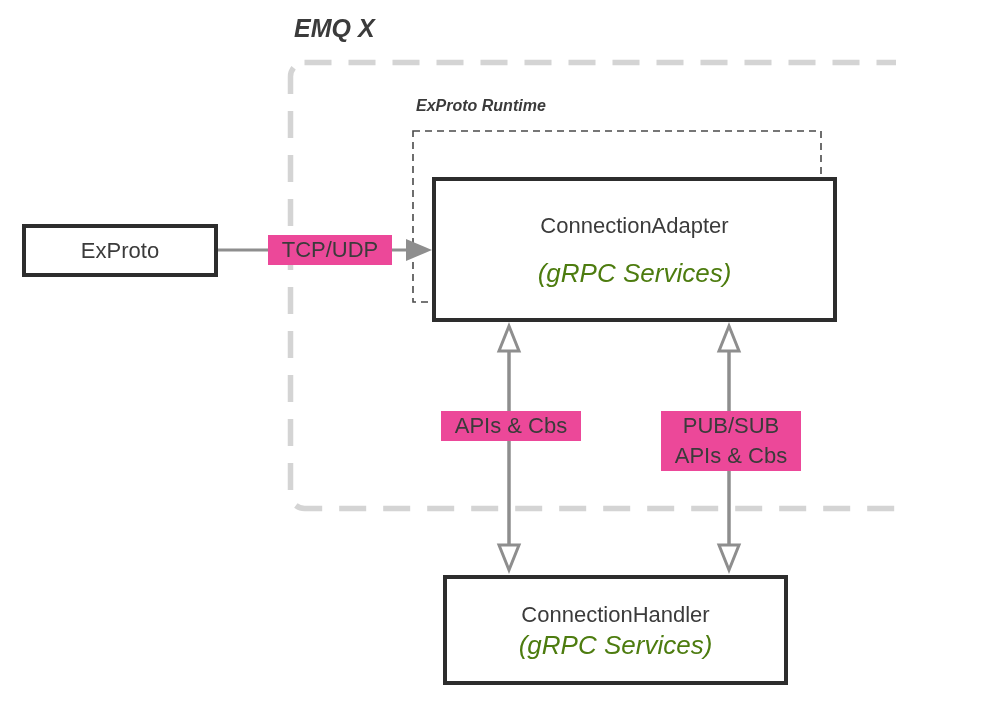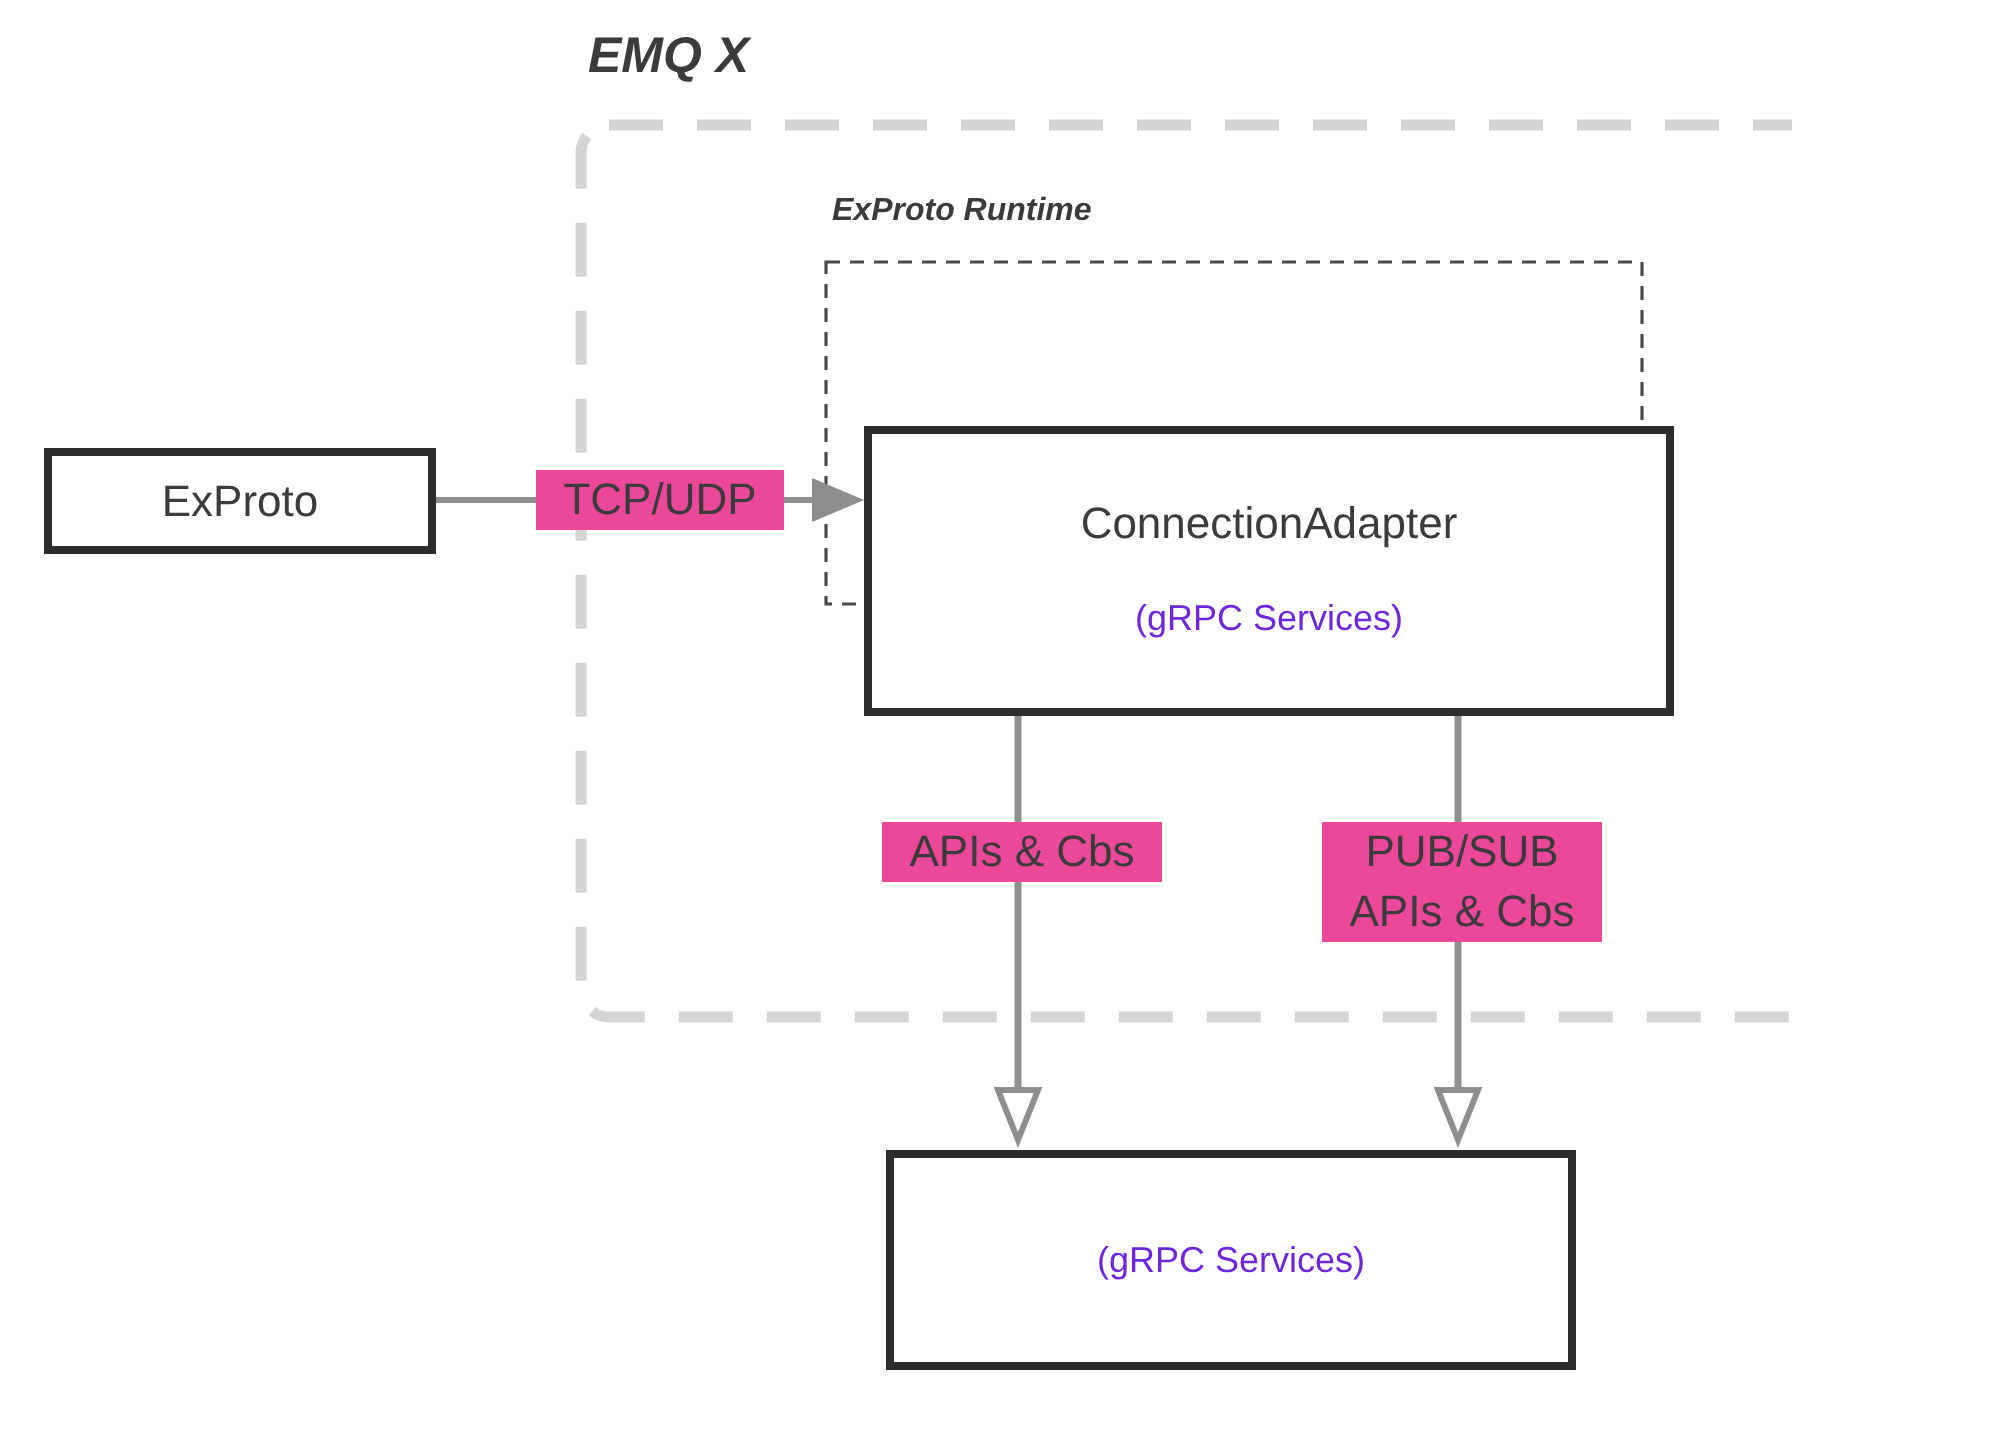--- a/index.html
+++ b/index.html
@@ -39,38 +39,38 @@
     top: 224px;
     width: 196px;
     height: 53px;
   }
   .node-adapter {
     left: 432px;
     top: 177px;
     width: 405px;
     height: 145px;
     gap: 24px;
-    margin-top: 36px;
   }
   .node-handler {
     left: 443px;
     top: 575px;
     width: 345px;
     height: 110px;
     gap: 7px;
   }
   .node-title {
     font-size: 22px;
     line-height: 24px;
     color: #3b3b3b;
   }
   .node-subtitle {
-    font-size: 18px;
+    font-size: 26px;
     line-height: 23px;
-    color: #6d28d9;
+    font-style: italic;
+    color: #4d7c0f;
   }
   .container-label {
     position: absolute;
     font-style: italic;
     font-weight: 600;
     color: #3b3b3b;
     white-space: nowrap;
   }
   .label-emqx {
     left: 294px;
@@ -139,20 +139,21 @@
   <div class="node node-device">
     <span class="node-title">ExProto</span>
   </div>
 
   <div class="node node-adapter">
     <span class="node-title">ConnectionAdapter</span>
     <span class="node-subtitle">(gRPC Services)</span>
   </div>
 
   <div class="node node-handler">
+    <span class="node-title">ConnectionHandler</span>
     <span class="node-subtitle">(gRPC Services)</span>
   </div>
 
   <div class="edge-label label-tcp">TCP/UDP</div>
 
   <div class="edge-label label-socket">
     <div>APIs &amp; Cbs</div>
   </div>
 
   <div class="edge-label label-pubsub">

